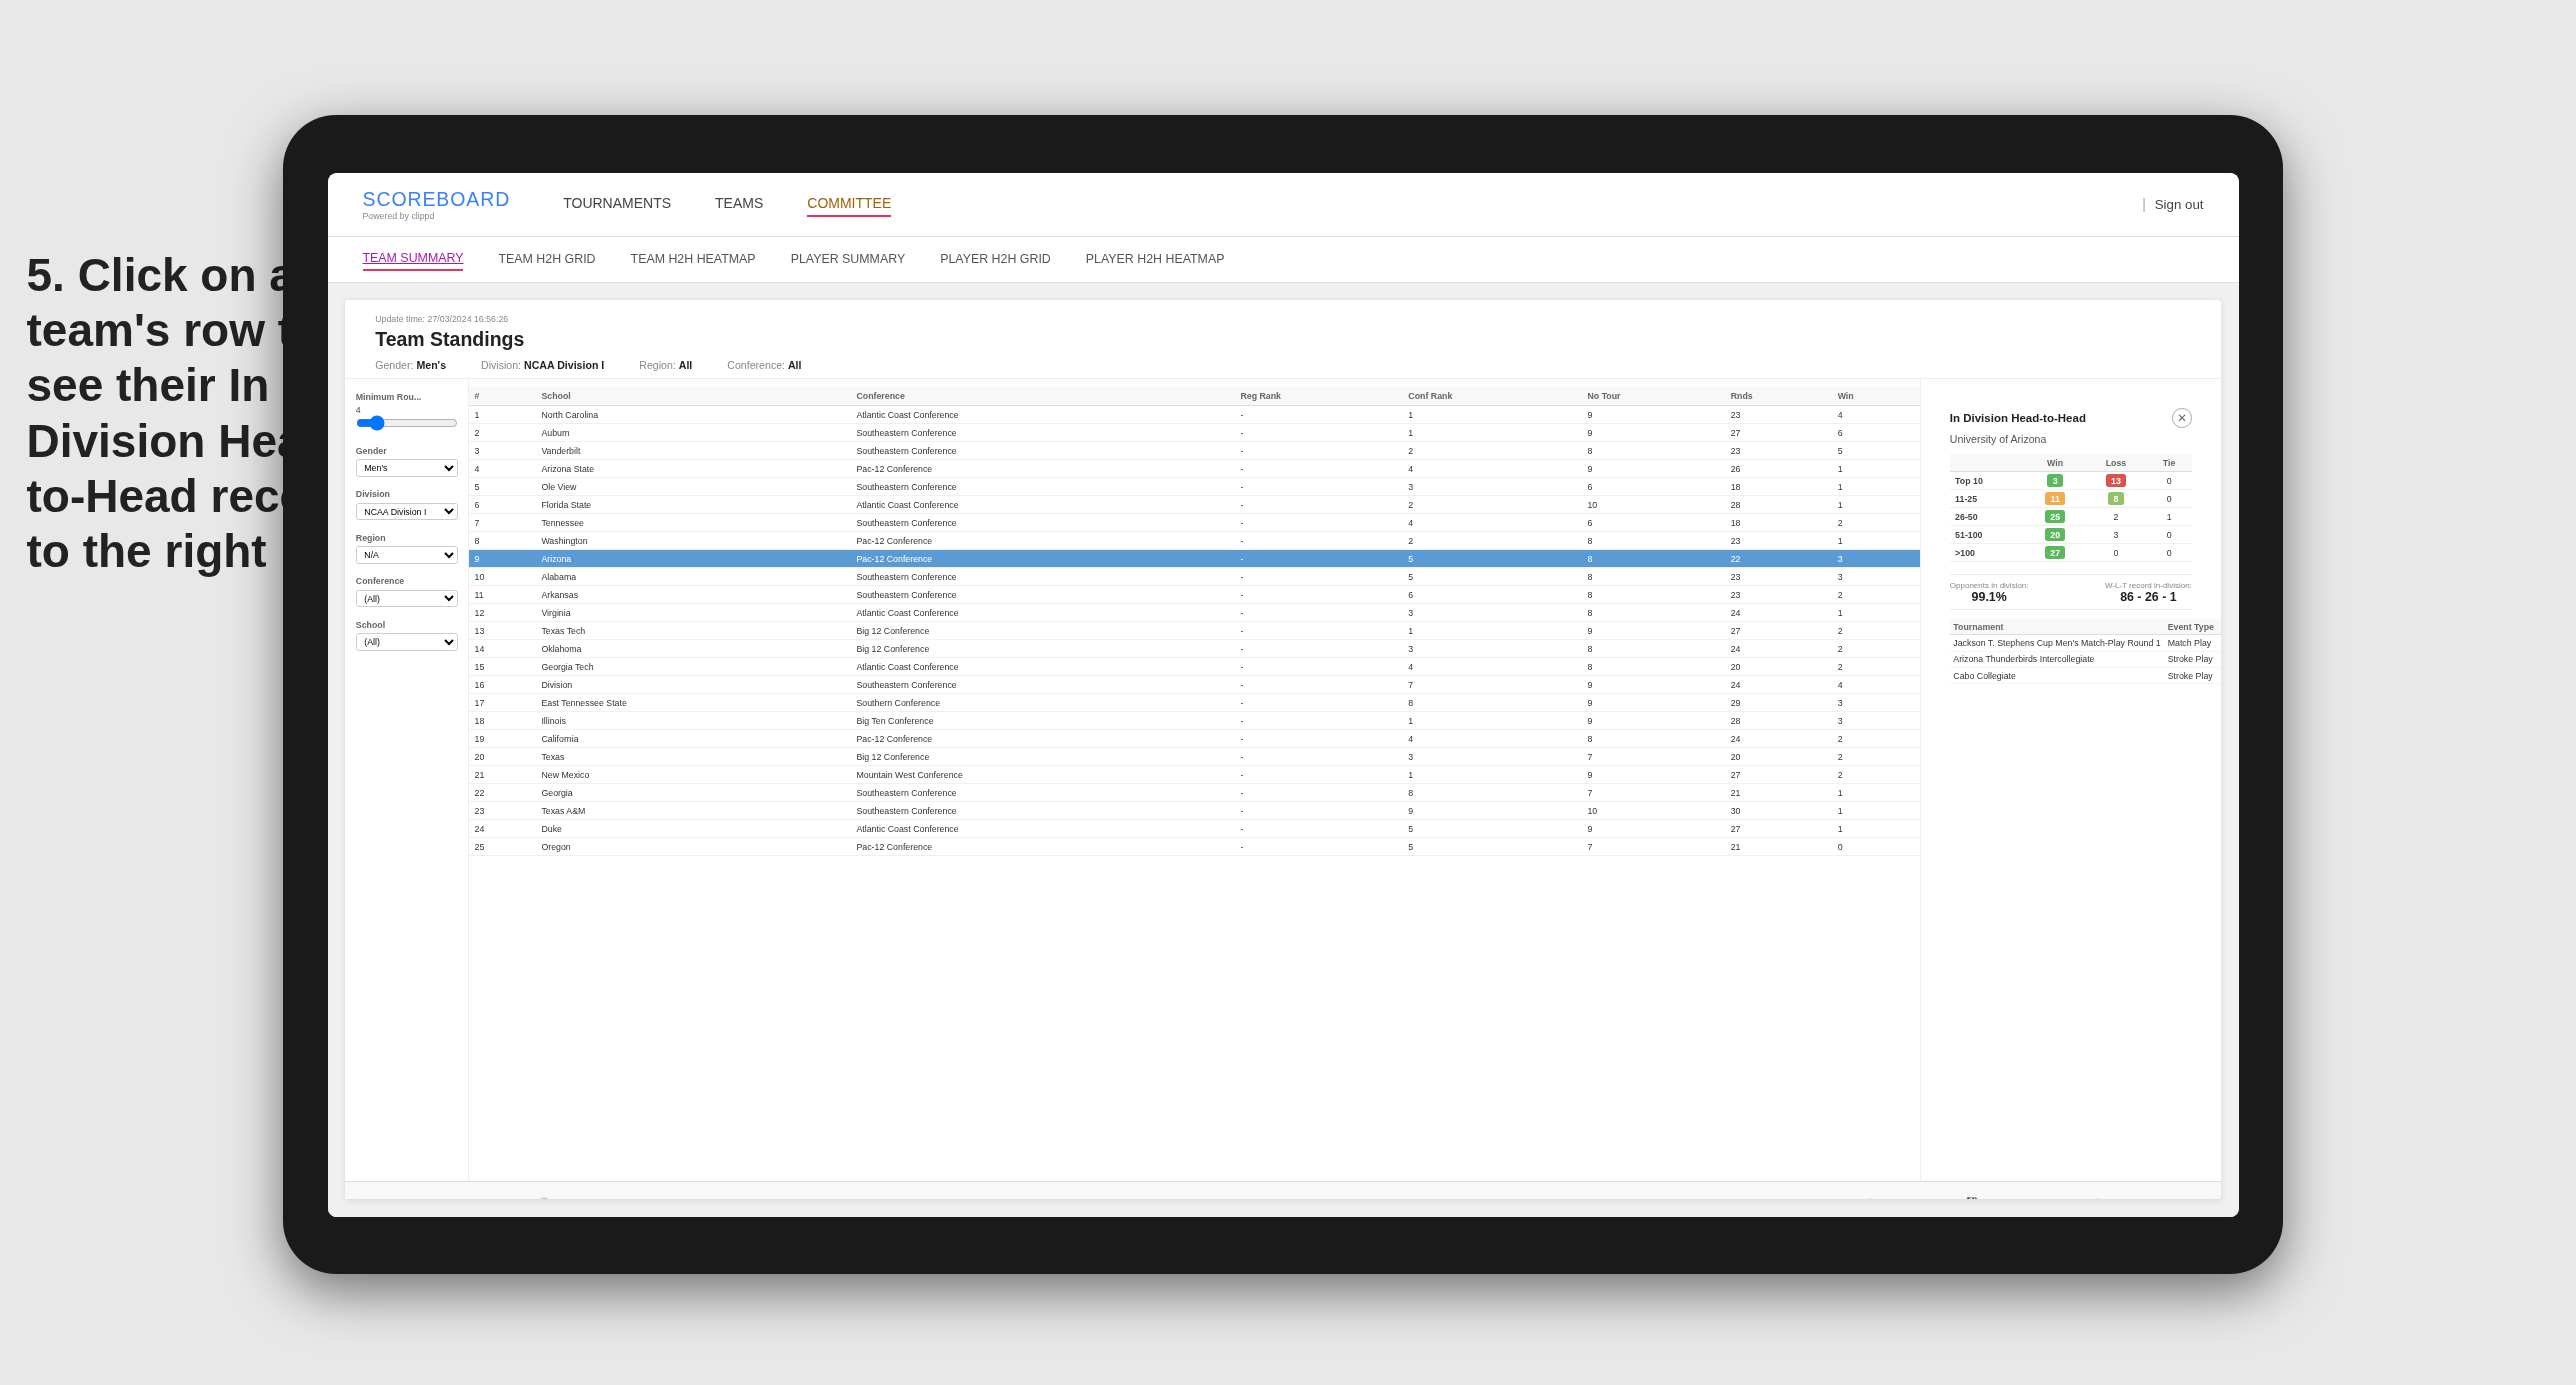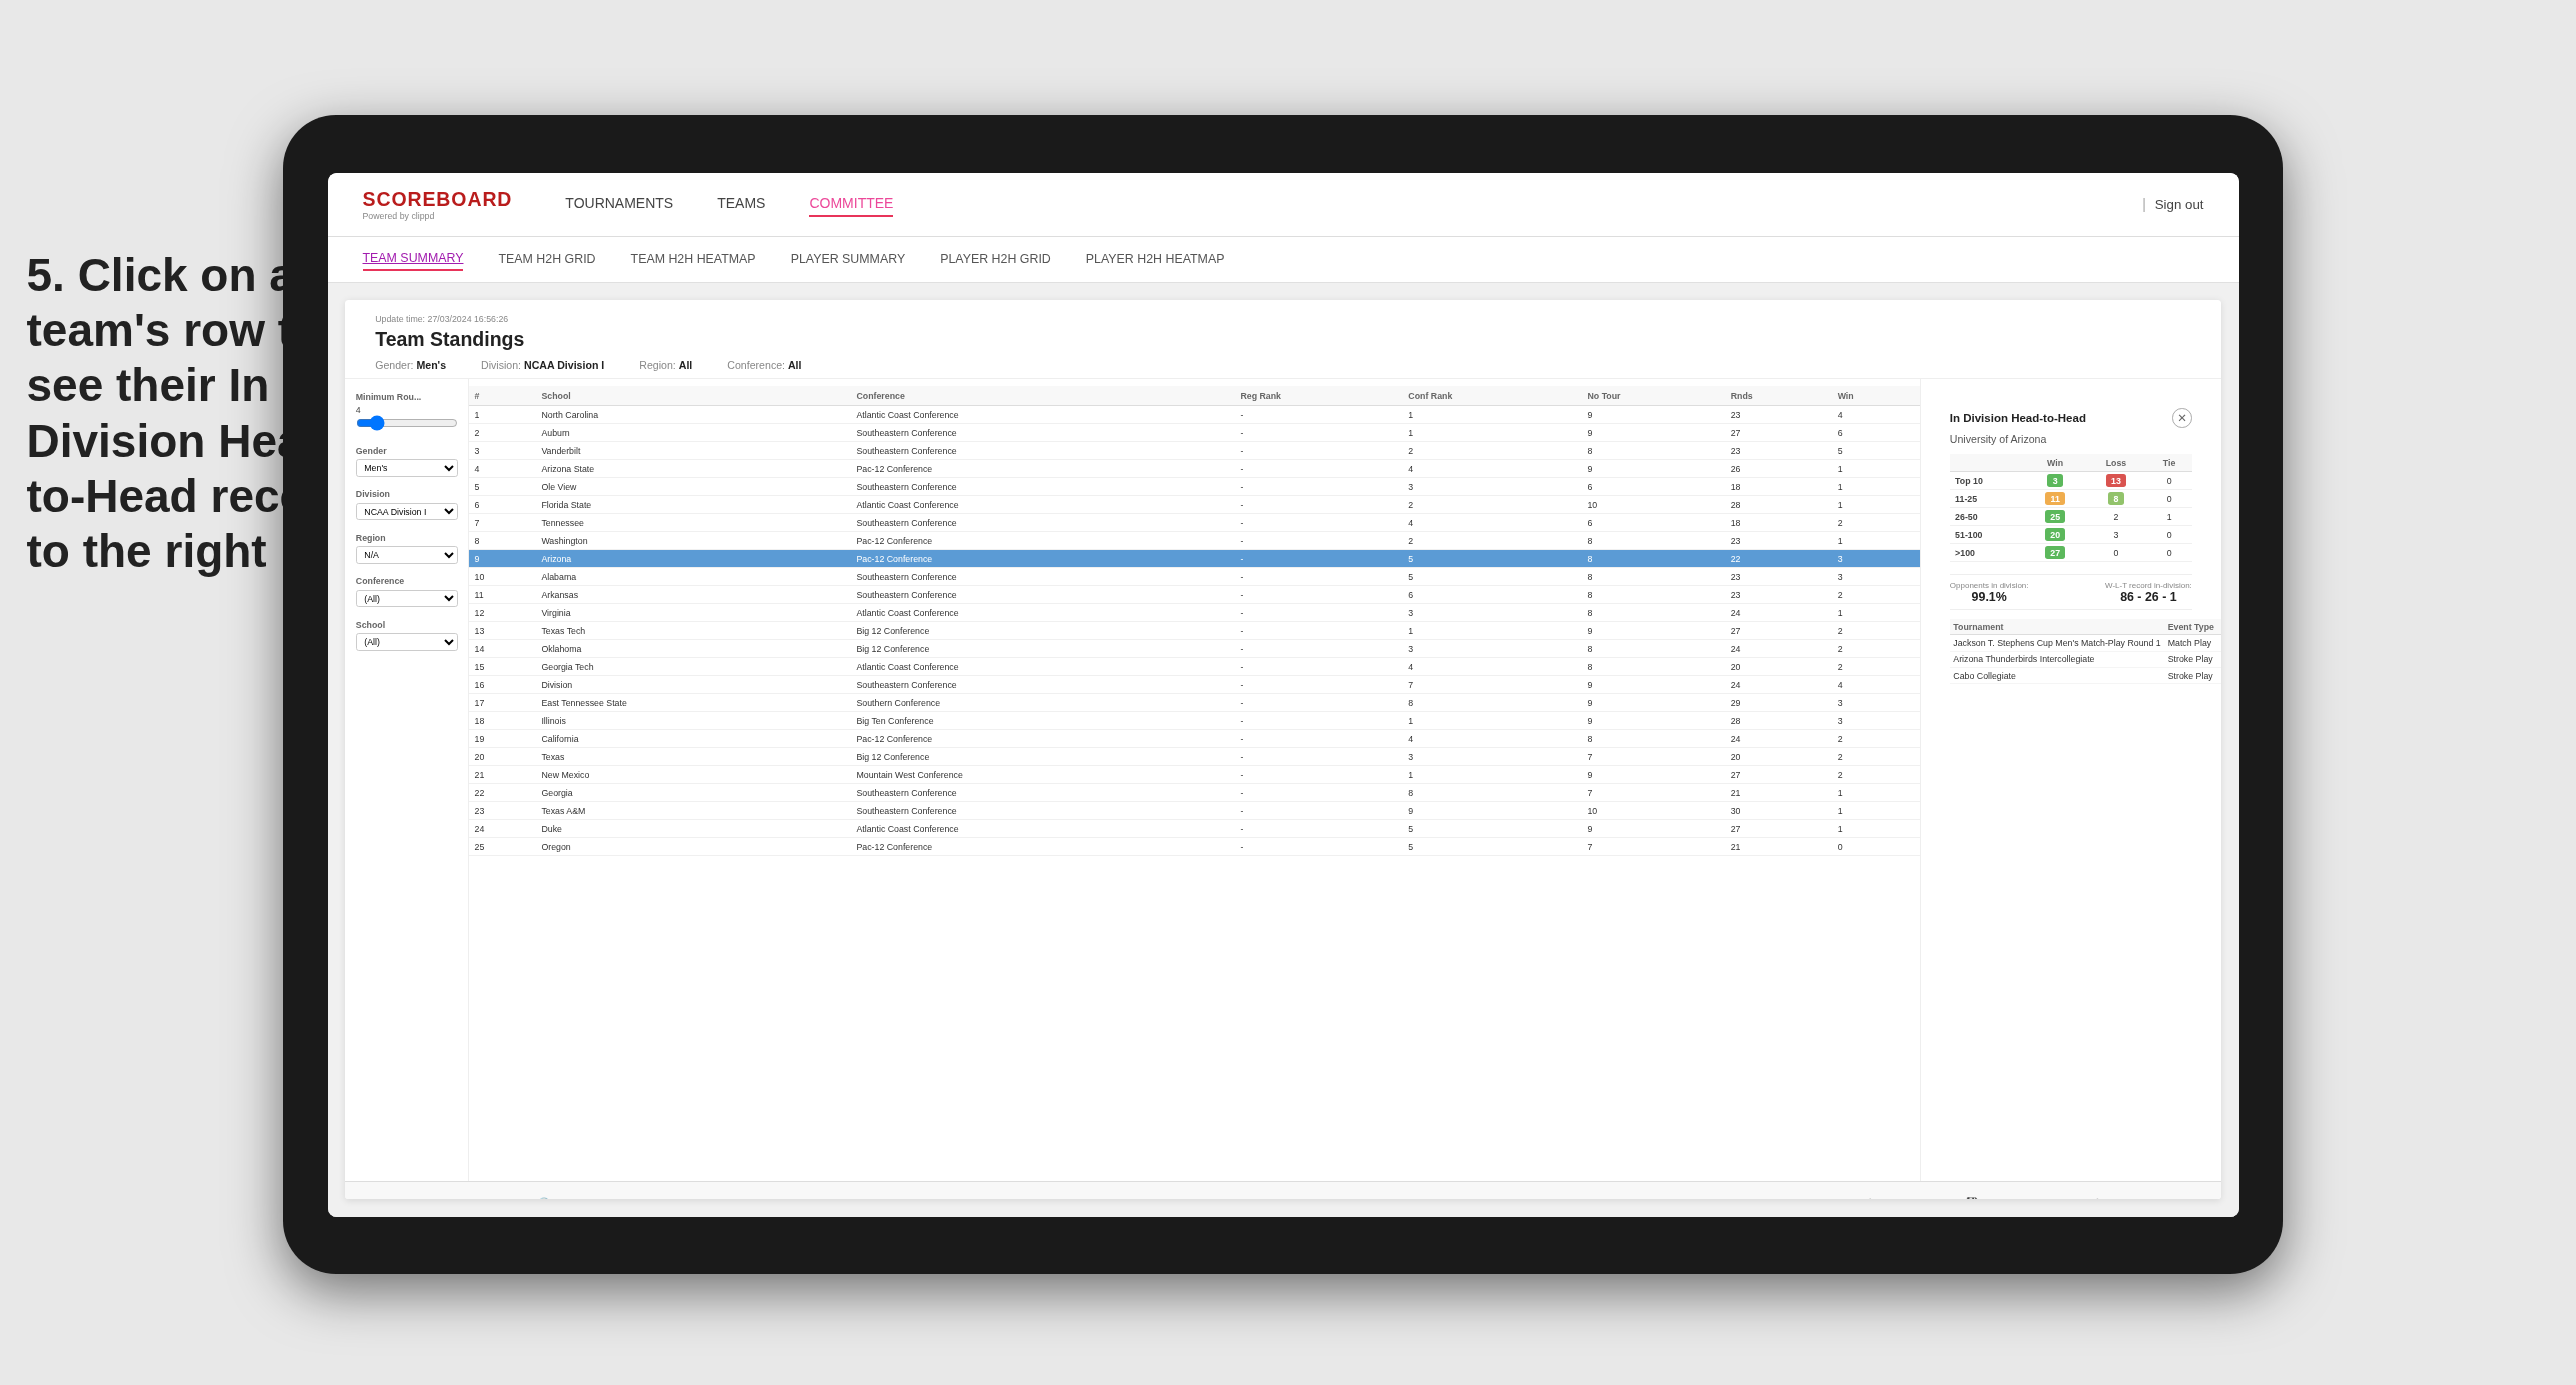--- a/index.html
+++ b/index.html
@@ -48,23 +48,23 @@
     }
 
     .logo-area {
       display: flex;
       flex-direction: column;
       margin-right: 53px;
     }
 
     .logo-text {
       font-size: 19.5px;
-      font-weight: 700;
+      font-weight: 400;
       letter-spacing: 0.9px;
-      color: #b91c1c;
+      color: #3b82f6;
     }
 
     .logo-sub {
       font-size: 8.8px;
       color: #888;
     }
 
     .nav-links {
       display: flex;
       gap: 44px;
@@ -74,21 +74,21 @@
     .nav-link {
       font-size: 14px;
       color: #444;
       text-decoration: none;
       font-weight: 500;
       padding: 3.5px 0;
       cursor: pointer;
     }
 
     .nav-link.active {
-      color: #ec4899;
+      color: #a16207;
       border-bottom: 2.7px solid #e8345a;
     }
 
     .sign-out {
       font-size: 13.3px;
       color: #444;
       cursor: pointer;
     }
 
     

